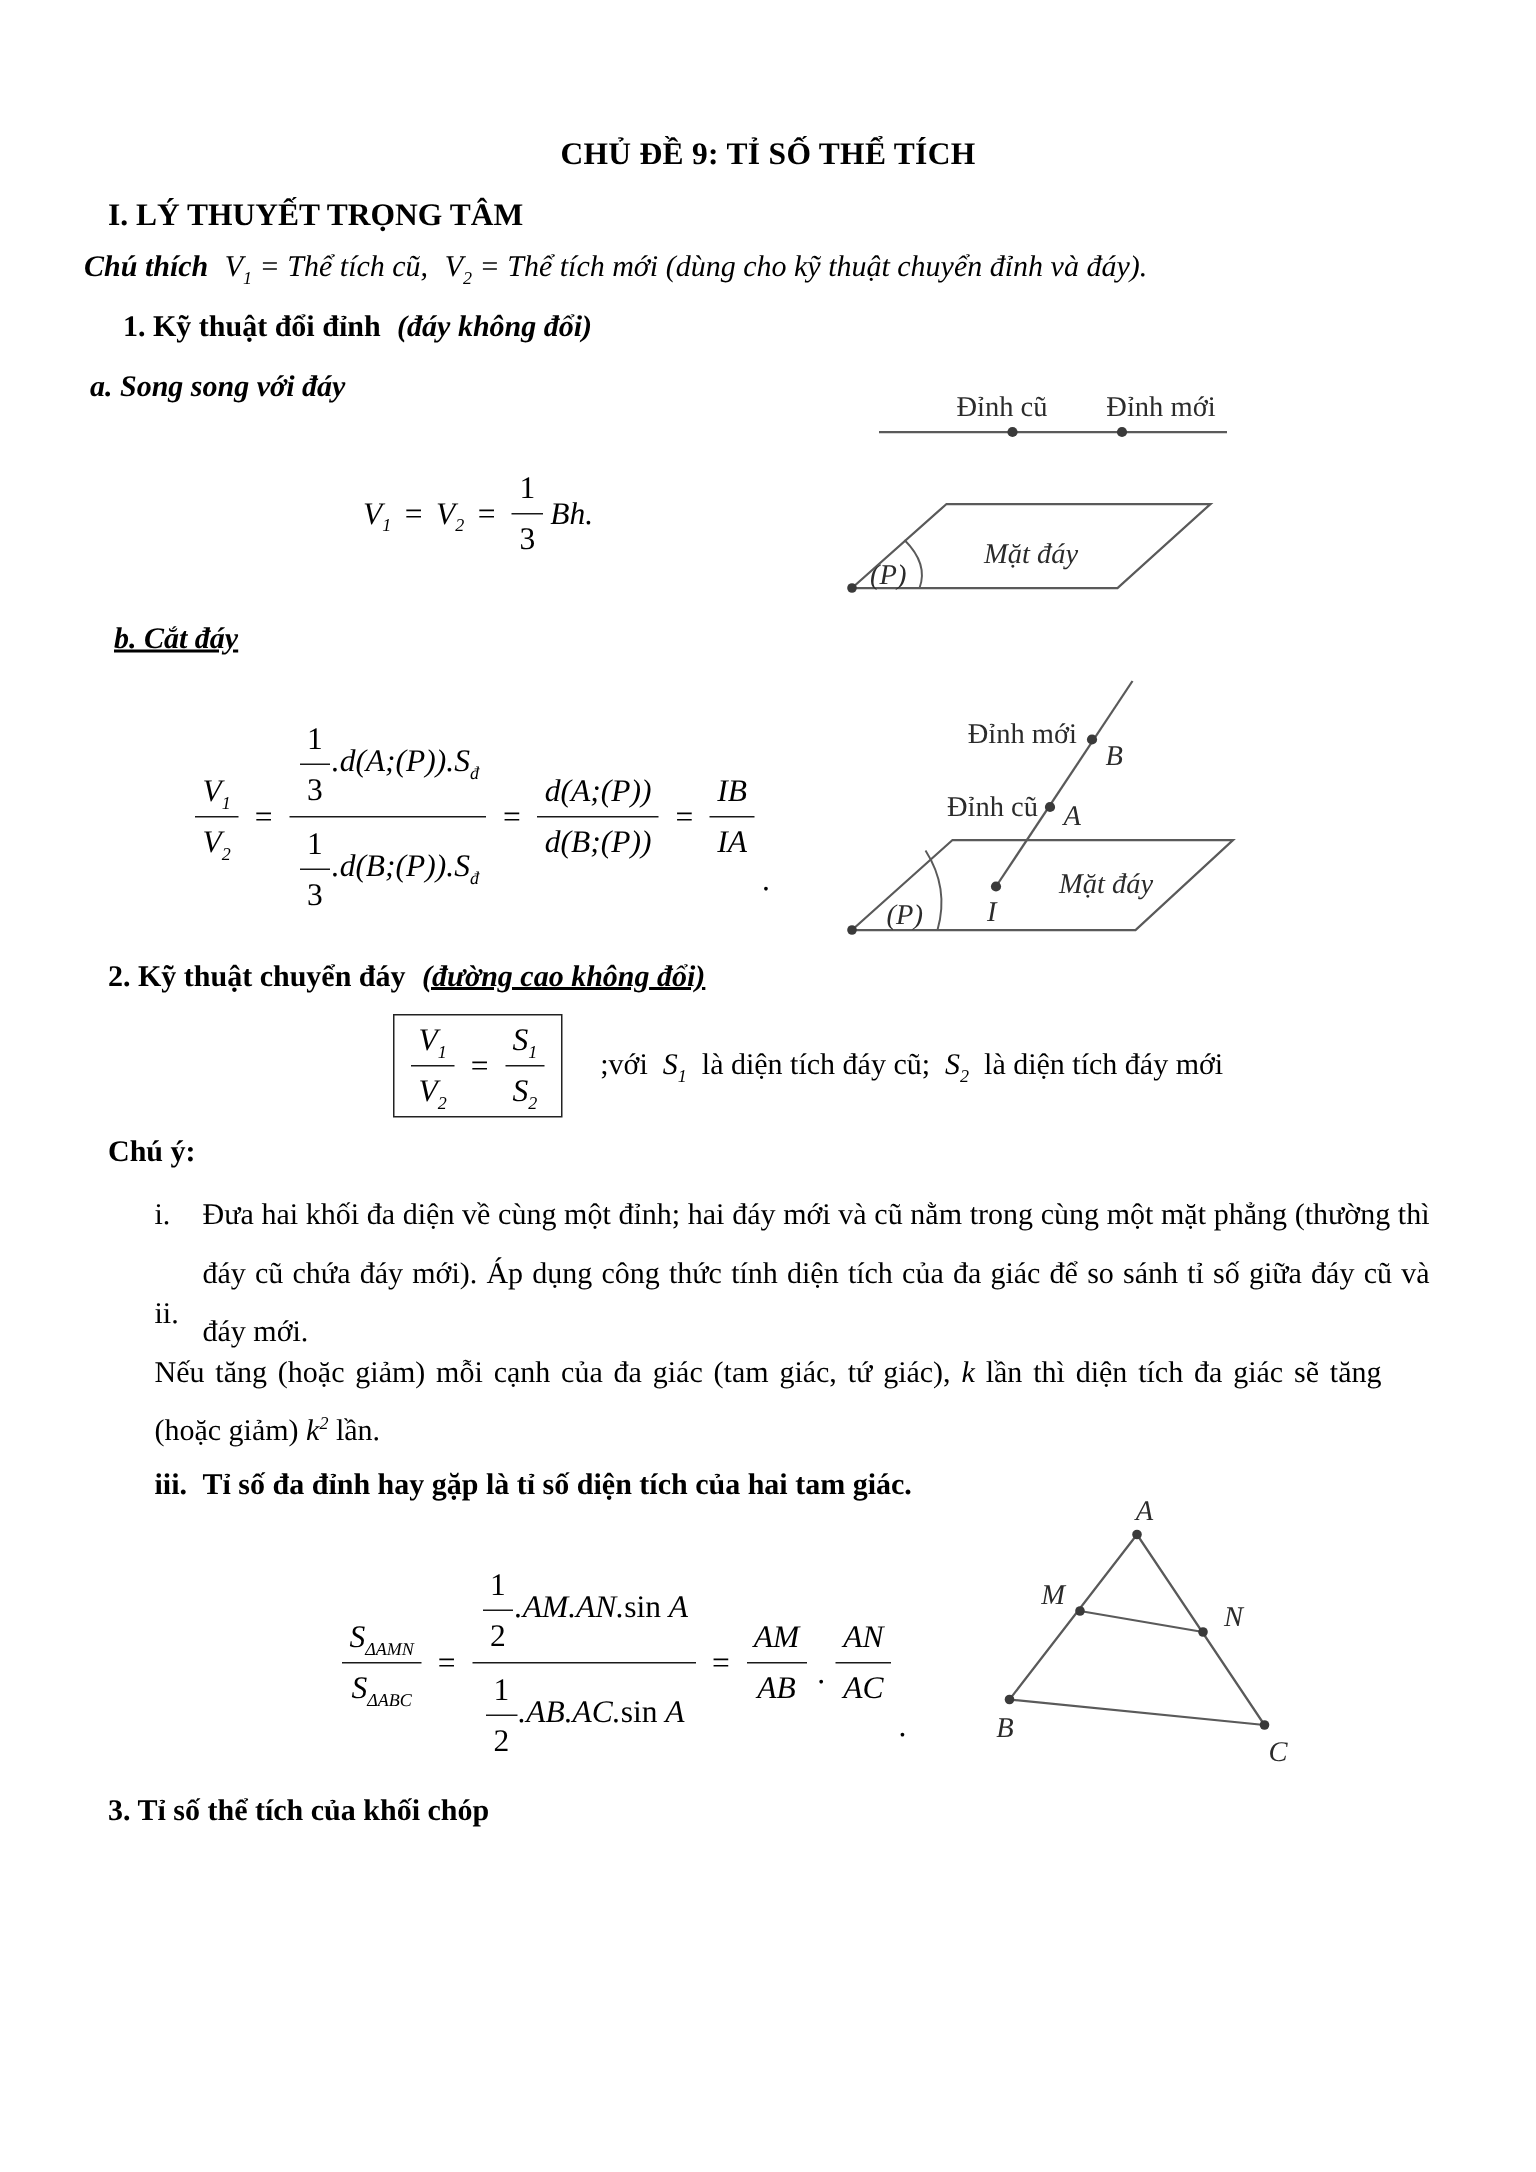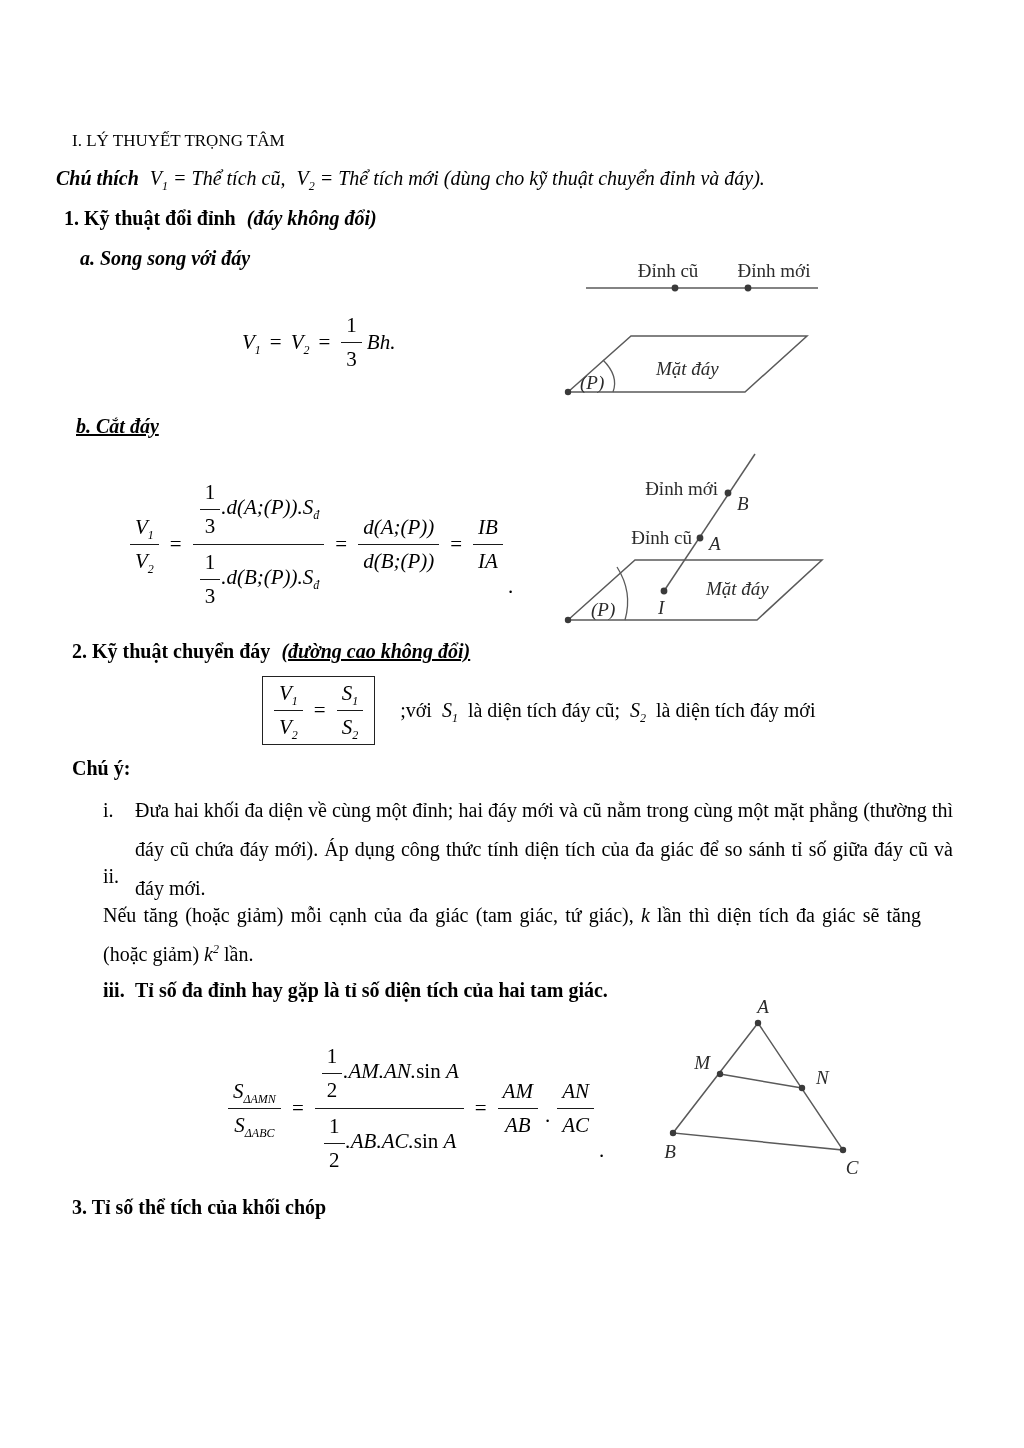--- a/index.html
+++ b/index.html
@@ -3,21 +3,21 @@
 <meta charset="utf-8">
 <style>
   html,body{margin:0;padding:0;background:#ffffff;}
   .page{
     position:relative;width:1024px;height:1448px;background:#fff;
     font-family:"Liberation Serif","DejaVu Serif",serif;
     color:#000;font-size:20px;overflow:hidden;
   }
   .abs{position:absolute;}
   .title{top:90px;left:0;width:100%;text-align:center;font-weight:bold;font-size:21px;letter-spacing:.2px;}
-  .sec-head{font-weight:normal;font-size:17px;}
+  .sec-head{font-weight:bold;font-size:21px;}
   .b{font-weight:bold;}
   .bi{font-weight:bold;font-style:italic;}
   .it{font-style:italic;}
   .up{font-style:normal;}
   
   .note{font-style:italic;font-size:20px;}
   .note .gap{margin-left:6px;}
   
   .formula{position:absolute;display:flex;align-items:center;font-size:21px;font-style:italic;white-space:nowrap;}
   .frac{display:inline-flex;flex-direction:column;vertical-align:middle;margin:0 2px;}
@@ -38,37 +38,38 @@
   
   svg text{font-family:"Liberation Serif","DejaVu Serif",serif;fill:#2b2b2b;}
   .dlabel{font-size:19px;}
   .dletter{font-size:19px;font-style:italic;}
 </style>
 </head>
 <body>
 
 <div class="page">
 
+  <div class="abs title">CHỦ ĐỀ 9: TỈ SỐ THỂ TÍCH</div>
 
   <div class="abs sec-head" style="top:131px;left:72px;">I. LÝ THUYẾT TRỌNG TÂM</div>
 
   <div class="abs note" style="top:167px;left:56px;">
     <span class="bi">Chú thích</span>
     <span class="tok gap"><span>V</span><sub>1</sub></span>
     <span>= Thể tích cũ,</span>
     <span class="tok gap"><span>V</span><sub>2</sub></span>
     <span>= Thể tích mới (dùng cho kỹ thuật chuyển đỉnh và đáy).</span>
   </div>
 
-  <div class="abs b" style="top:207px;left:64px;">
+  <div class="abs b" style="top:207px;left:82px;">
     <span>1. Kỹ thuật đổi đỉnh</span>
     <span class="bi" style="margin-left:6px;">(đáy không đổi)</span>
   </div>
 
-  <div class="abs bi" style="top:247px;left:80px;text-align:right;">a. Song song với đáy</div>
+  <div class="abs bi" style="top:247px;left:60px;text-align:right;">a. Song song với đáy</div>
 
   <div class="formula" style="left:242px;top:312px;">
     <span class="tok"><span>V</span><sub>1</sub></span>
     <span class="eq">=</span>
     <span class="tok"><span>V</span><sub>2</sub></span>
     <span class="eq">=</span>
     <span class="frac">
       <span class="fnum up">1</span>
       <span class="fden up">3</span>
     </span>

